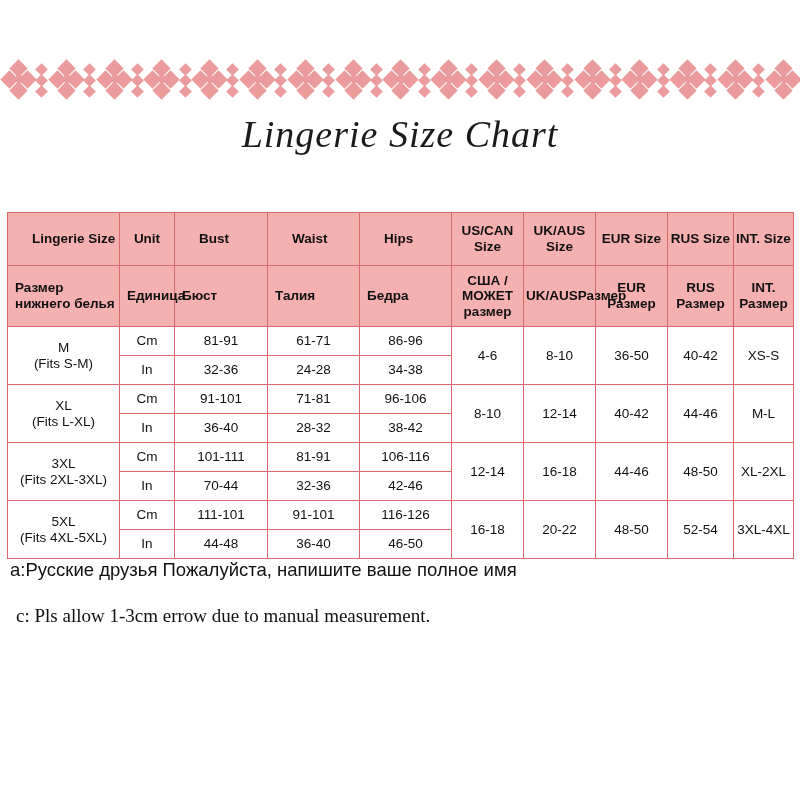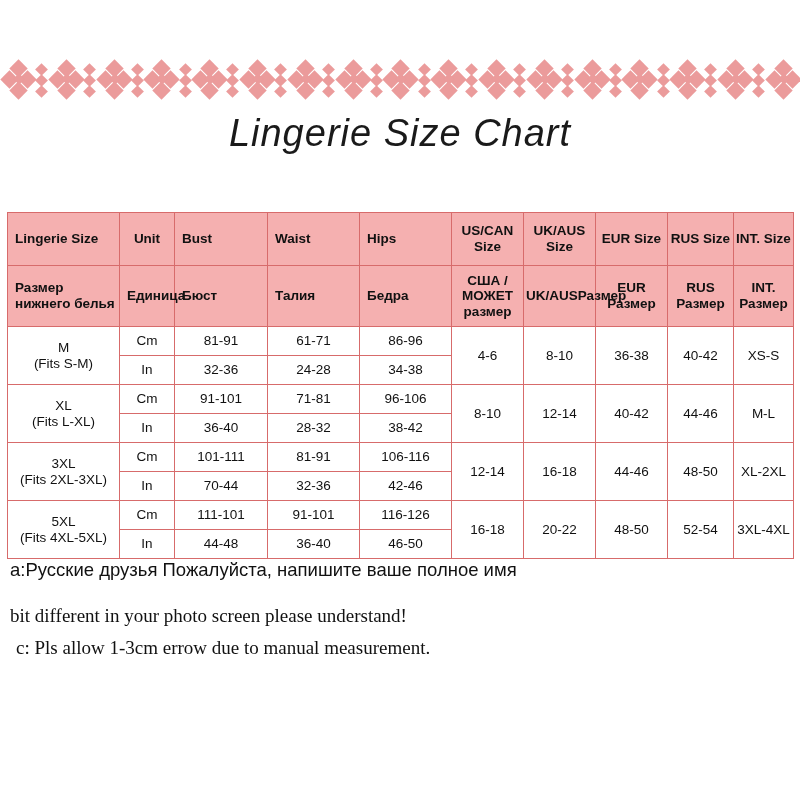--- a/index.html
+++ b/index.html
@@ -78,21 +78,21 @@
   .motif.small .d2 { top: 15px; }
   .motif.small .d3 { top: 26px; }
 
   
   .title {
     position: absolute;
     top: 112px;
     left: 0;
     width: 800px;
     text-align: center;
-    font-family: Liberation Sans, sans-serif;
+    font-family: Liberation Serif, serif;
     font-style: italic;
     font-size: 38px;
     letter-spacing: 1px;
     color: #1a1a1a;
   }
 
   
   .table-wrap {
     position: absolute;
     top: 212px;
@@ -115,21 +115,21 @@
     line-height: 1.15;
   }
   .hdr {
     background: #f5b0b0;
     font-weight: bold;
     height: 48px;
     font-size: 13.5px;
   }
   .hdr.left {
     text-align: left;
-    padding-left: 7px;
+    padding-left: 24px;
   }
   .hdr2 {
     background: #f5b0b0;
     font-weight: bold;
     height: 56px;
     font-size: 13.5px;
   }
   .hdr2.left {
     text-align: left;
     padding-left: 7px;
@@ -437,21 +437,21 @@
           <td class="sizename" rowspan="2">
             <div>M</div>
             <div>(Fits S-M)</div>
           </td>
           <td class="unit">Cm</td>
           <td class="val">81-91</td>
           <td class="val">61-71</td>
           <td class="val">86-96</td>
           <td class="merged" rowspan="2">4-6</td>
           <td class="merged" rowspan="2">8-10</td>
-          <td class="merged" rowspan="2">36-38</td>
+          <td class="merged" rowspan="2">36-50</td>
           <td class="merged" rowspan="2">40-42</td>
           <td class="merged" rowspan="2">XS-S</td>
         </tr>
         <tr>
           <td class="unit">In</td>
           <td class="val">32-36</td>
           <td class="val">24-28</td>
           <td class="val">34-38</td>
         </tr>
 
@@ -519,17 +519,16 @@
           <td class="val">44-48</td>
           <td class="val">36-40</td>
           <td class="val">46-50</td>
         </tr>
       </tbody>
     </table>
   </div>
 
   <div class="notes">
     <div class="line ru">a:Русские друзья Пожалуйста, напишите ваше полное имя</div>
-    <div class="line">bit different in your photo screen please understand!</div>
     <div class="line indent">c: Pls allow 1-3cm errow due to manual measurement.</div>
   </div>
 
 </div>
 
 </body></html>

